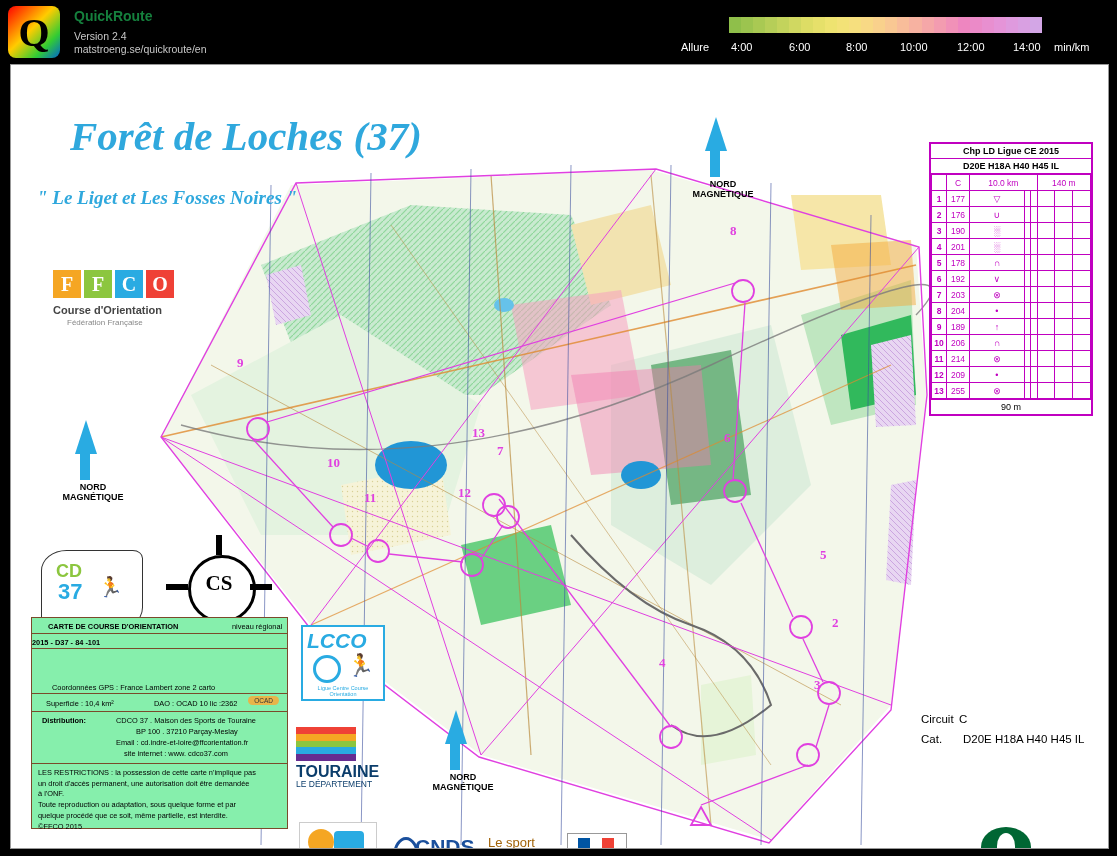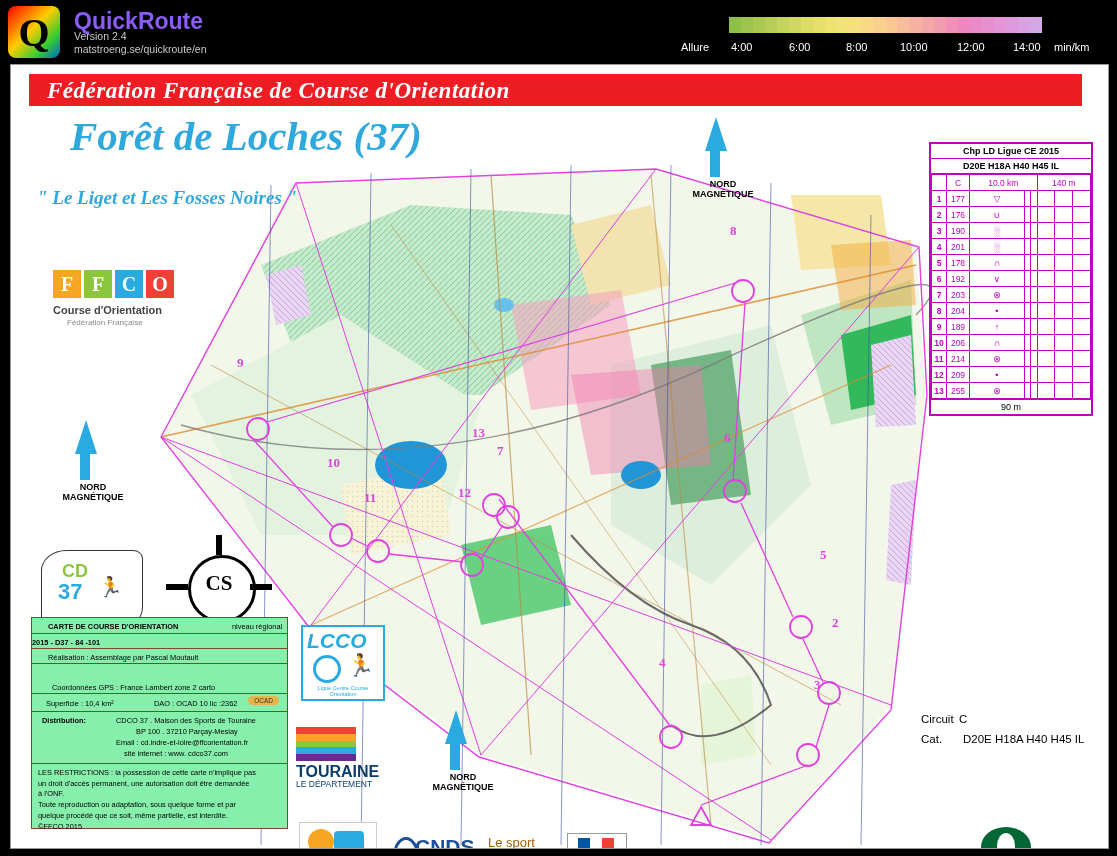--- a/index.html
+++ b/index.html
@@ -5,21 +5,21 @@
   html,body{margin:0;padding:0;}
   body{width:1117px;height:856px;background:#000;font-family:"Liberation Sans",sans-serif;overflow:hidden;}
   #app{position:relative;width:1117px;height:856px;background:#000;}
 
   
   .header{position:absolute;left:0;top:0;width:1117px;height:63px;background:#000;}
   .logo{position:absolute;left:8px;top:6px;width:52px;height:52px;border-radius:8px;
         background:linear-gradient(135deg,#ff0000 0%,#ffcc00 45%,#33cc33 75%,#0066cc 100%);}
   .logo .q{position:absolute;left:0;top:0;width:52px;height:52px;display:flex;align-items:center;justify-content:center;
            color:#000;font-size:40px;font-weight:bold;font-family:"Liberation Serif",serif;}
-  .app-title{position:absolute;left:74px;top:8px;color:#8b5cf6;font-size:23px;font-weight:bold;text-align:right;}
+  .app-title{position:absolute;left:74px;top:8px;color:#15803d;font-size:14px;font-weight:bold;text-align:right;}
   .app-ver{position:absolute;left:74px;top:30px;color:#c8c8c8;font-size:10.5px;}
   .app-url{position:absolute;left:74px;top:43px;color:#c8c8c8;font-size:10.5px;}
 
   .legend-strip{position:absolute;left:729px;top:17px;width:313px;height:16px;display:flex;}
   .legend-strip i{display:block;height:16px;flex:1 1 auto;}
 
   .allure-label{position:absolute;left:681px;top:41px;color:#fff;font-size:11px;}
   .tick{position:absolute;top:41px;color:#fff;font-size:11px;}
   .minkm{position:absolute;left:1054px;top:41px;color:#fff;font-size:11px;}
 
@@ -52,21 +52,21 @@
   .north{position:absolute;width:80px;}
   .north .arrow{position:absolute;left:22px;top:0;width:0;height:0;border-left:11px solid transparent;
      border-right:11px solid transparent;border-bottom:34px solid #29abe2;}
   .north .stem{position:absolute;left:27px;top:30px;width:10px;height:30px;background:#29abe2;}
   .north .lbl1{position:absolute;left:0;top:62px;width:80px;text-align:center;font-size:9px;font-weight:bold;color:#000;}
   .north .lbl2{position:absolute;left:0;top:72px;width:80px;text-align:center;font-size:9px;font-weight:bold;color:#000;}
 
   
   .cd37{position:absolute;left:30px;top:485px;width:100px;height:80px;border:1px solid #333;background:#fff;
      border-radius:25% 10% 30% 15%;}
-  .cd37 .c{position:absolute;left:14px;top:10px;color:#8cc63f;font-size:18px;font-weight:bold;margin-left:6px;}
+  .cd37 .c{position:absolute;left:14px;top:10px;color:#8cc63f;font-size:18px;font-weight:bold;}
   .cd37 .n{position:absolute;left:16px;top:28px;color:#29abe2;font-size:22px;font-weight:bold;}
   .cd37 .r{position:absolute;left:56px;top:24px;color:#ef4136;font-size:20px;}
 
   
   .rose{position:absolute;left:155px;top:470px;width:105px;height:105px;}
   .rose .ring{position:absolute;left:22px;top:20px;width:62px;height:62px;border:3px solid #000;border-radius:50%;}
   .rose .txt{position:absolute;left:22px;top:36px;width:62px;text-align:center;font-size:21px;font-weight:bold;
      font-family:"Liberation Serif",serif;}
   .rose .d{position:absolute;background:#000;}
 
@@ -275,23 +275,20 @@
           <path d="M722,415 L734,238"></path>
           <path d="M724,218 L256,357"></path>
         <path d="M240,372 L322,462"></path>
           <path d="M340,473 L356,481"></path>
           <path d="M378,489 L452,497"></path>
         <path d="M470,494 L492,460"></path>
           <path d="M488,434 L660,662"></path>
       </g>
     </svg>
 
-    <div class="fed-banner">
-      <span>Fédération Française de Course d'Orientation</span>
-    </div>
 
     <div class="title-main">Forêt de Loches (37)</div>
     <div class="title-sub">" Le  Liget  et  Les Fosses Noires "</div>
 
     <div class="ffco">
       <div class="sq s1">F</div>
       <div class="sq s2">F</div>
       <div class="sq s3">C</div>
       <div class="sq s4">O</div>
       <div class="t1">Course d'Orientation</div>
@@ -369,23 +366,20 @@
 
     </div>
 
     <div class="cartebox">
       <div class="row" style="top:0;height:16px;">
         <span style="position:absolute;left:16px;top:4px;font-weight:bold;">CARTE DE COURSE D'ORIENTATION</span>
         <span style="position:absolute;left:200px;top:4px;">niveau régional</span>
       </div>
       <div class="row" style="top:16px;height:15px;">
         <div class="ctr" style="padding-top:4px;font-weight:bold;">2015 - D37 - 84 -101</div>
-      </div>
-      <div class="row" style="top:31px;height:15px;">
-        <div style="padding:4px 0 0 16px;">Réalisation :   Assemblage par Pascal Moutault</div>
       </div>
       <div class="row" style="top:61px;height:15px;">
         <div style="padding:4px 0 0 20px;">Coordonnées GPS : France Lambert zone 2 carto</div>
       </div>
       <div class="row" style="top:76px;height:18px;">
         <span style="position:absolute;left:14px;top:5px;">Superficie :   10,4 km²</span>
         <span style="position:absolute;left:122px;top:5px;text-align:right;">DAO : OCAD 10 lic :2362</span>
         <span class="ocad">OCAD</span>
       </div>
       <div class="row" style="top:94px;height:52px;">

